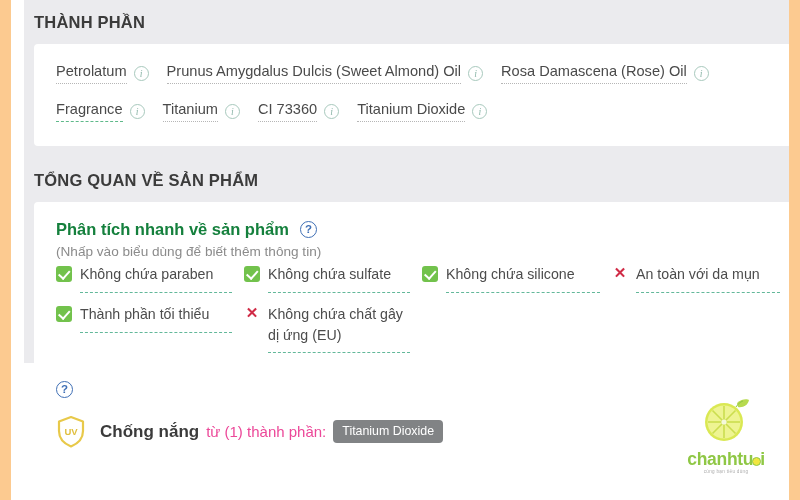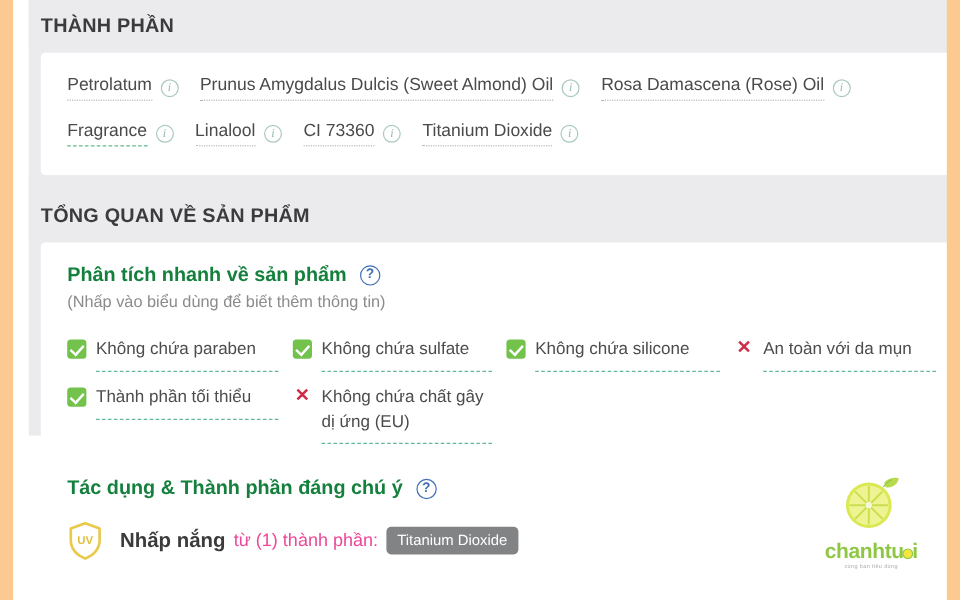--- a/index.html
+++ b/index.html
@@ -135,21 +135,21 @@
     flex: 0 0 auto;
   }
   .qa-sub {
     margin-top: 5px;
     font-size: 13.6px;
     color: #8b8b8b;
   }
 
   
   .feature-grid {
-    margin-top: 22px;
+    margin-top: 5px;
     display: grid;
     grid-template-columns: 188px 178px 190px 180px;
     row-gap: 5px;
   }
   .feature {
     display: flex;
     align-items: flex-start;
     gap: 8px;
     padding-bottom: 6px;
     padding-right: 12px;
@@ -310,21 +310,21 @@
           <span class="info-icon">i</span>
         </span>
       </div>
 
       <div class="ingredient-row">
         <span class="ingredient flagged">
           <span class="ing-name">Fragrance</span>
           <span class="info-icon">i</span>
         </span>
         <span class="ingredient">
-          <span class="ing-name">Linalool</span>
+          <span class="ing-name">Titanium</span>
           <span class="info-icon">i</span>
         </span>
         <span class="ingredient">
           <span class="ing-name">CI 73360</span>
           <span class="info-icon">i</span>
         </span>
         <span class="ingredient">
           <span class="ing-name">Titanium Dioxide</span>
           <span class="info-icon">i</span>
         </span>
@@ -389,33 +389,32 @@
         <span class="xmark">✕</span>
         <span class="feature-inner">
           <span class="feature-label">Không chứa chất gây dị ứng (EU)</span>
         </span>
       </div>
 
     </div>
 
     <div class="benefits">
       <div class="qa-title-row">
-        <span class="qa-title">Tác dụng &amp; Thành phần đáng chú ý</span>
         <span class="help-icon">?</span>
       </div>
 
       <div class="benefit-row">
         <span class="uv-shield">
           <svg width="30" height="33" viewBox="0 0 30 33" aria-hidden="true">
             <path d="M15 2 L27 6.5 V16 C27 24 21 29 15 31.5 C9 29 3 24 3 16 V6.5 Z" fill="none" stroke="#e8c94a" stroke-width="2.2" stroke-linejoin="round"></path>
             <text x="15" y="19.5" text-anchor="middle" font-family="Liberation Sans, sans-serif" font-size="9.5" font-weight="bold" fill="#e0bf3e">UV</text>
           </svg>
         </span>
         <span class="benefit-text">
-          <span class="benefit-name">Nhấp nắng</span>
+          <span class="benefit-name">Chống nắng</span>
           <span class="benefit-from">từ (1) thành phần:</span>
           <span class="tag">Titanium Dioxide</span>
         </span>
       </div>
     </div>
 
     <div class="logo">
       <span class="logo-mark">
         <svg width="56" height="50" viewBox="0 0 56 50" aria-hidden="true">
           <path d="M39 7 C44 2 50 3 51 4 C50 9 45 12 40 11 Z" fill="#b5d94a"></path>

